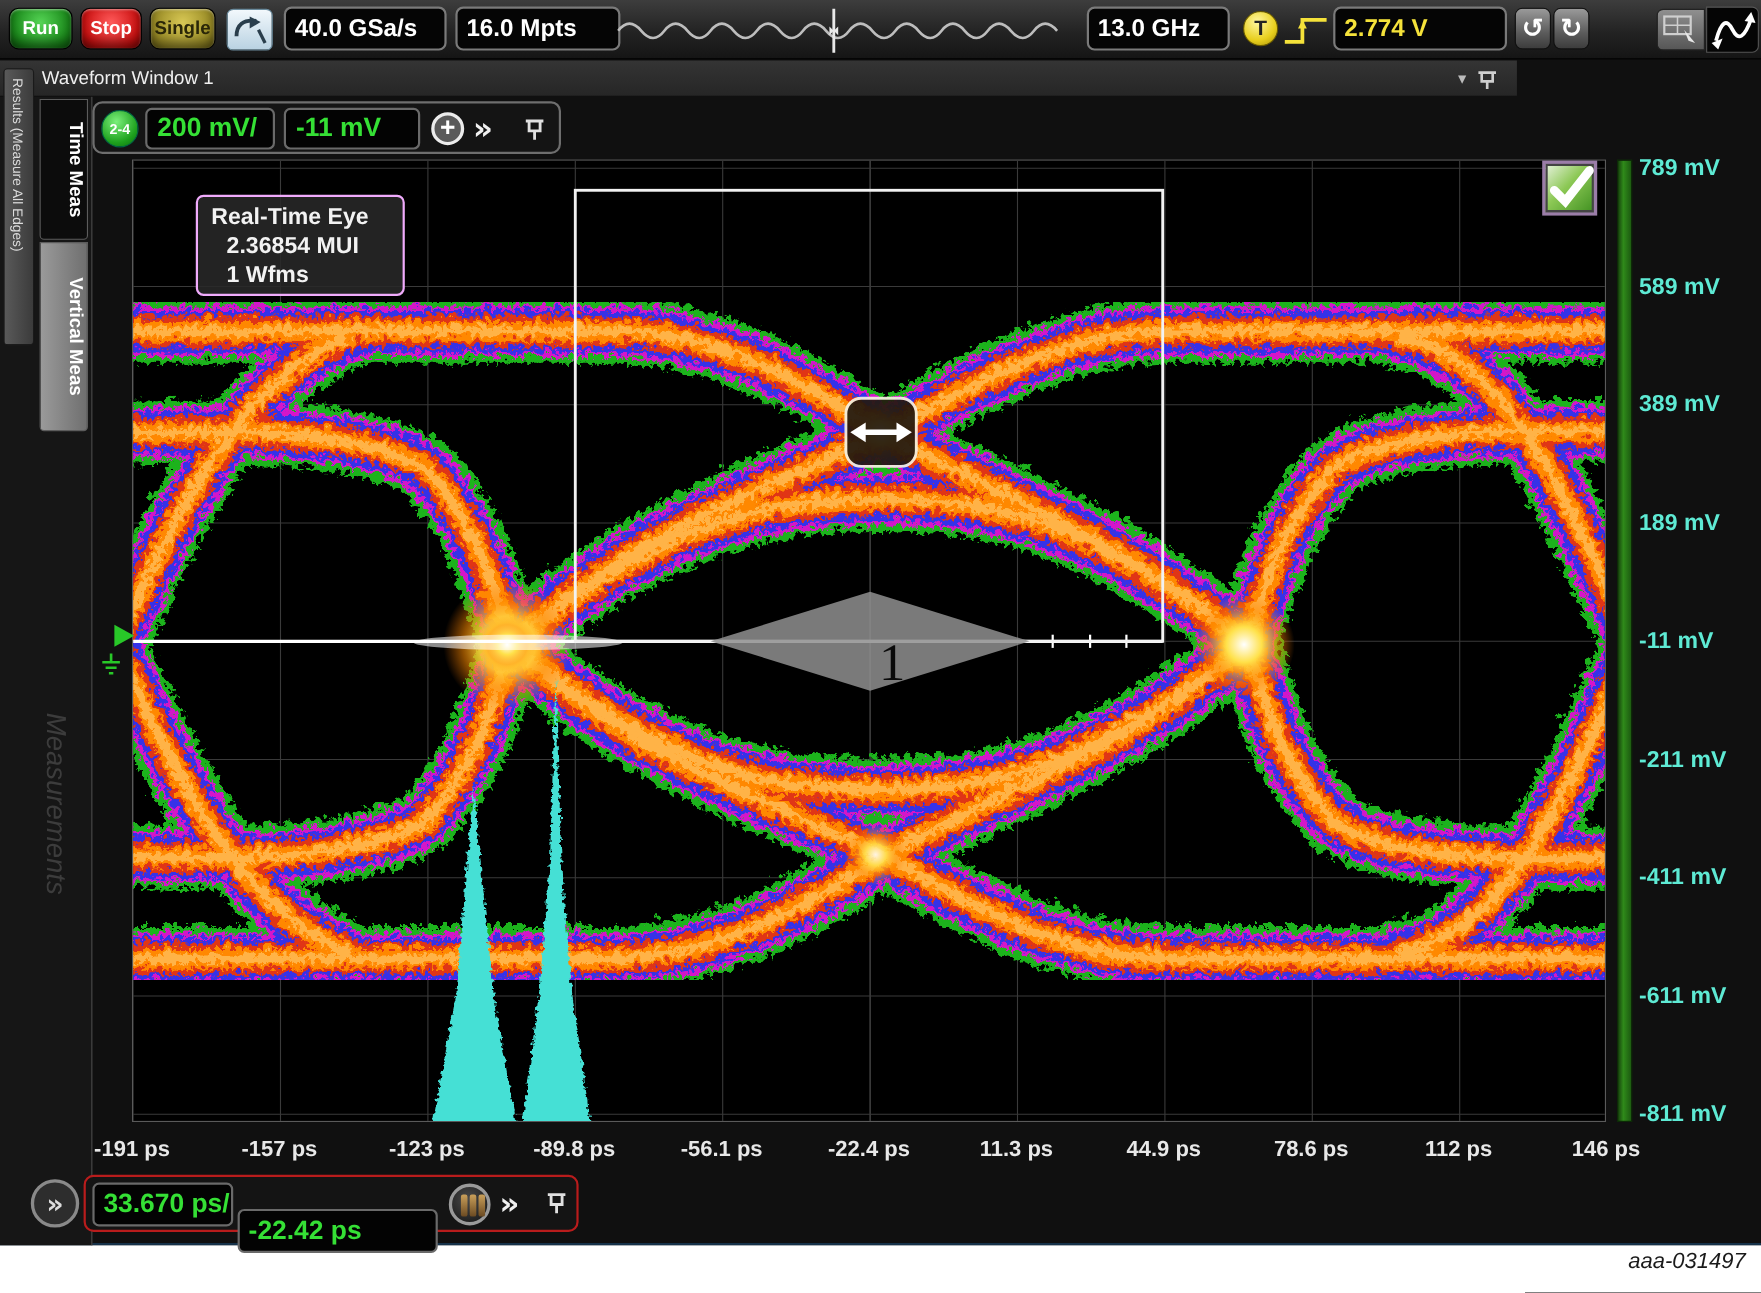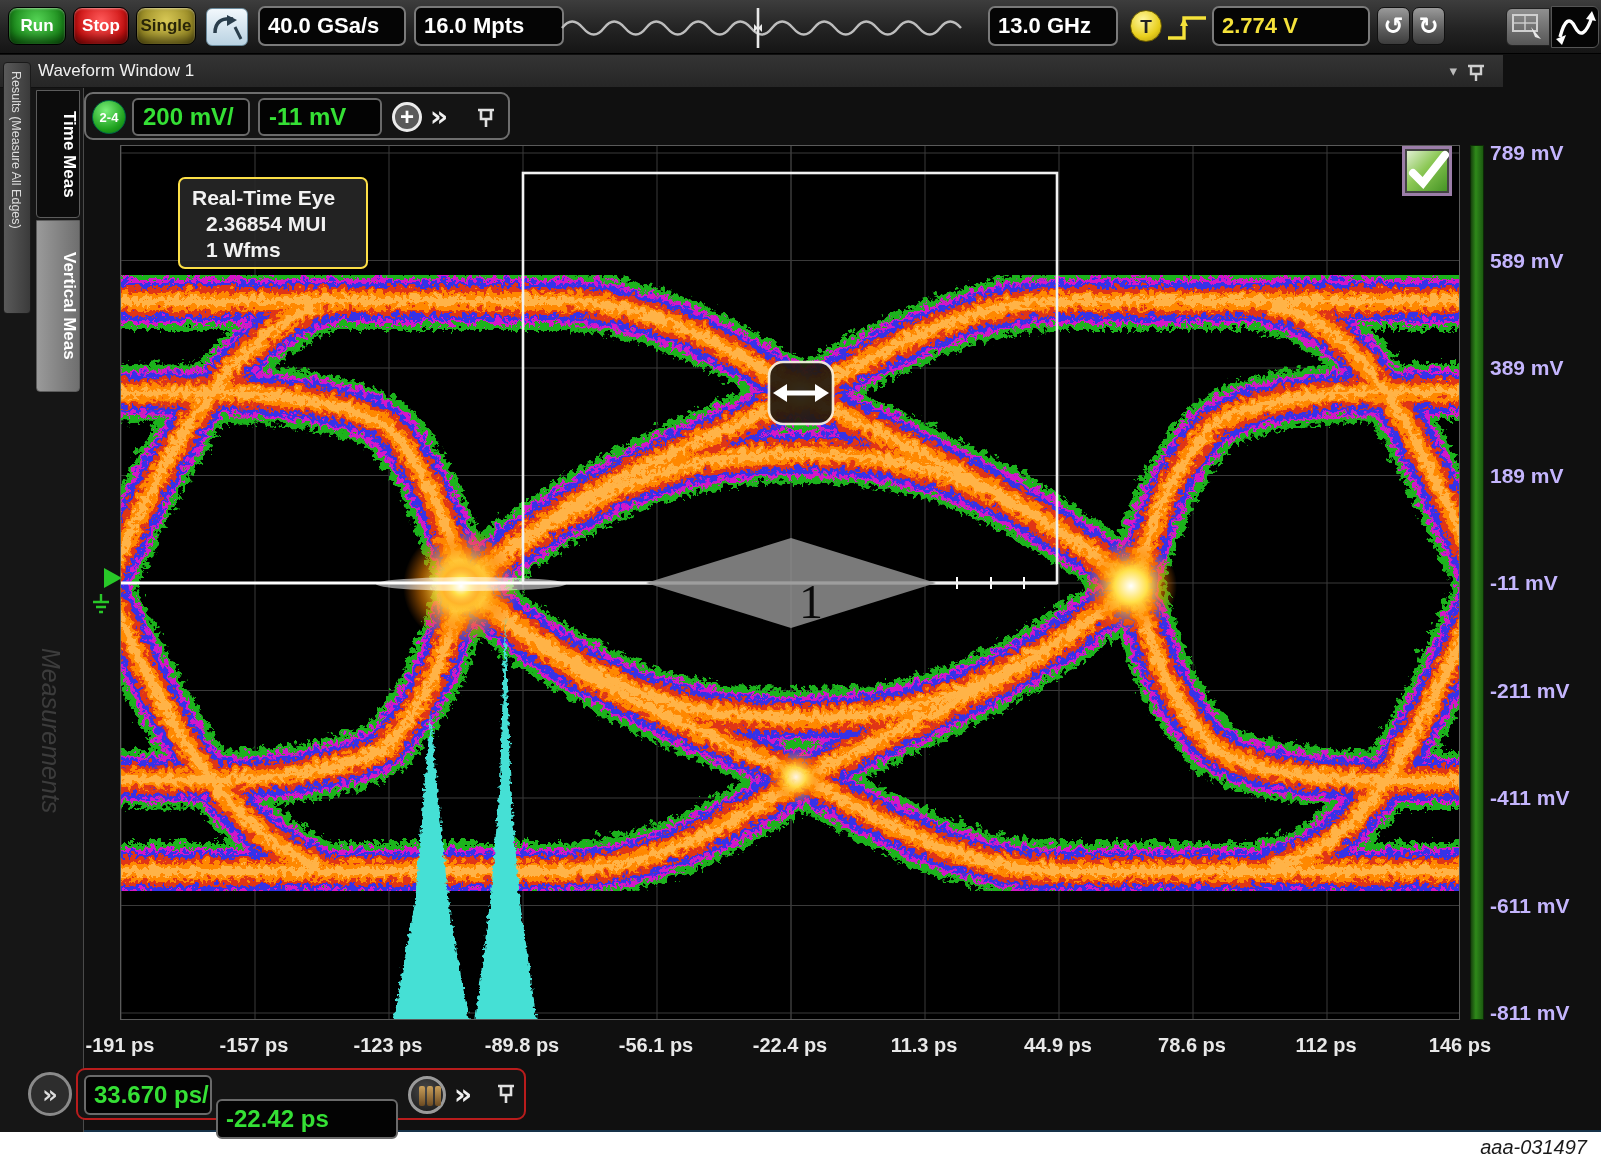--- a/index.html
+++ b/index.html
@@ -29,21 +29,21 @@
   .undoredo { position:absolute; top:7px; width:33px; height:38px; border-radius:7px;
     background:linear-gradient(#9a9a9a,#5c5c5c 60%,#3c3c3c); border:1px solid #111;
     color:#fff; font-family:"DejaVu Sans",sans-serif; font-size:24px; font-weight:bold; text-align:center; line-height:36px; }
   .undo { left:1377px; } .redo { left:1412px; }
   .iconbtn-gray { position:absolute; left:1506px; top:8px; width:44px; height:38px; border-radius:6px 0 0 6px;
     background:linear-gradient(#8f8f8f,#565656); border:1px solid #222; }
   .iconbtn-black{ position:absolute; left:1551px; top:6px; width:48px; height:42px; border-radius:0 6px 6px 0;
     background:#050505; border:1px solid #555; }
 
   
-  .titlebar { position:absolute; left:0; top:55px; width:1503px; height:32px; background:linear-gradient(#343434,#262626); }
+  .titlebar { position:absolute; left:0; top:55px; width:1379px; height:32px; background:linear-gradient(#343434,#262626); }
   .titlebar .t { position:absolute; left:38px; top:6px; color:#f0f0f0; font-size:17px; }
   .titlebar .dd { position:absolute; right:46px; top:7px; color:#bbb; font-size:15px; }
 
   
   .results-strip { position:absolute; left:3px; top:62px; width:28px; height:252px; background:linear-gradient(90deg,#5a5a5a,#3b3b3b);
     border:1px solid #1a1a1a; border-radius:4px; }
   .results-strip span { position:absolute; left:5px; top:8px; color:#ddd; font-size:12.5px; white-space:nowrap;
     writing-mode:vertical-rl; text-orientation:mixed; }
   .vtab { position:absolute; left:36px; width:44px; color:#fff; font-weight:bold; font-size:17px;
     writing-mode:vertical-rl; text-orientation:mixed; text-align:center; border:1px solid #5c5c5c; border-radius:0 0 4px 4px; }
@@ -63,32 +63,32 @@
     color:#35e035; font-size:24px; font-weight:bold; line-height:33px; padding-left:9px; }
   .chf1 { left:46px; width:118px; } .chf2 { left:172px; width:124px; }
   .plusbtn { position:absolute; left:306px; top:8px; width:30px; height:30px; border-radius:50%;
     background:#5a5a5a; border:3px solid #ececec; color:#fff; font-weight:bold; font-size:24px; line-height:24px; text-align:center; }
   .chev { position:absolute; color:#f0f0f0; font-family:"DejaVu Sans",sans-serif; font-size:28px; font-weight:bold; top:6px; }
   .pin  { position:absolute; top:12px; }
 
   
   .plotarea { position:absolute; left:120px; top:145px; width:1340px; height:875px; background:#000; border:1px solid #5a5a5a; }
   .eyeinfo { position:absolute; left:178px; top:177px; width:190px; height:92px; background:rgba(40,40,40,.88);
-    border:2px solid #fde047; border-radius:7px; color:#f2f2f2; font-size:21px; font-weight:bold; padding:6px 16px 0 12px; line-height:26px; }
+    border:2px solid #f0abfc; border-radius:7px; color:#f2f2f2; font-size:21px; font-weight:bold; padding:6px 16px 0 12px; line-height:26px; }
   .eyeinfo .ind { padding-left:14px; }
   .checkbox { position:absolute; left:1402px; top:146px; width:50px; height:50px; border:3px solid #9b7da8;
     background:linear-gradient(135deg,#e9f3e0,#8cc855 45%,#3f9020); box-shadow:inset 0 0 0 2px #444; }
   .lmarker { position:absolute; left:104px; top:568px; width:0; height:0;
     border-top:10px solid transparent; border-bottom:10px solid transparent; border-left:18px solid #28c828; }
 
   
   .vbar { position:absolute; left:1470px; top:145px; width:14px; height:875px;
     background:linear-gradient(90deg,#17430d,#2f8a1a 40%,#1c5a10); border:1px solid #0c2a06; }
   .yticks { position:absolute; left:1490px; top:0; width:110px; height:1132px; }
-  .yticks span { position:absolute; left:0; color:#c4b5fd; font-size:21px; font-weight:bold; white-space:nowrap; }
+  .yticks span { position:absolute; left:0; color:#5eead4; font-size:21px; font-weight:bold; white-space:nowrap; }
   .xticks { position:absolute; left:0; top:1034px; width:1601px; height:30px; }
   .xticks span { position:absolute; transform:translateX(-50%); color:#e8e8e8; font-size:20px; font-weight:bold; white-space:nowrap; }
 
   
   .hcircle { position:absolute; left:28px; top:1072px; width:44px; height:44px; border-radius:50%;
     background:#2d2d2d; border:3px solid #8a8a8a; color:#ddd; font-family:"DejaVu Sans",sans-serif;
     font-size:24px; font-weight:bold; text-align:center; line-height:40px; }
   .hgroup { position:absolute; left:76px; top:1068px; width:450px; height:52px; background:#141414;
     border:2px solid #b91c1c; border-radius:9px;padding-left:36px; }
   .hfield { position:absolute; top:5px; height:40px; background:#030303; border:2px solid #6a6a6a; border-radius:6px;

